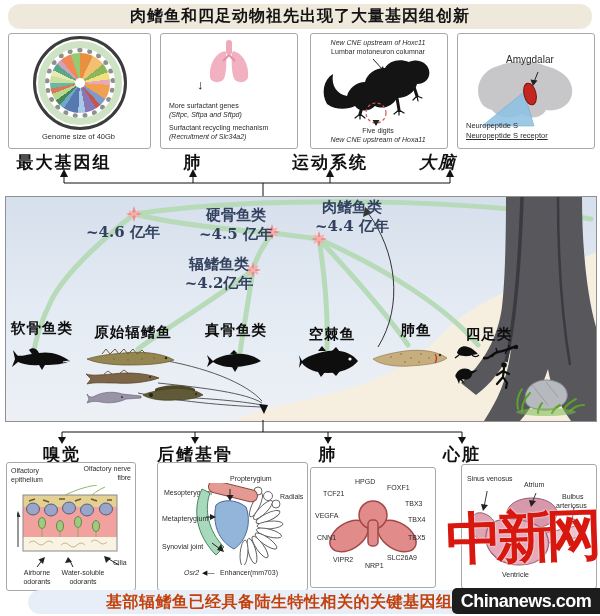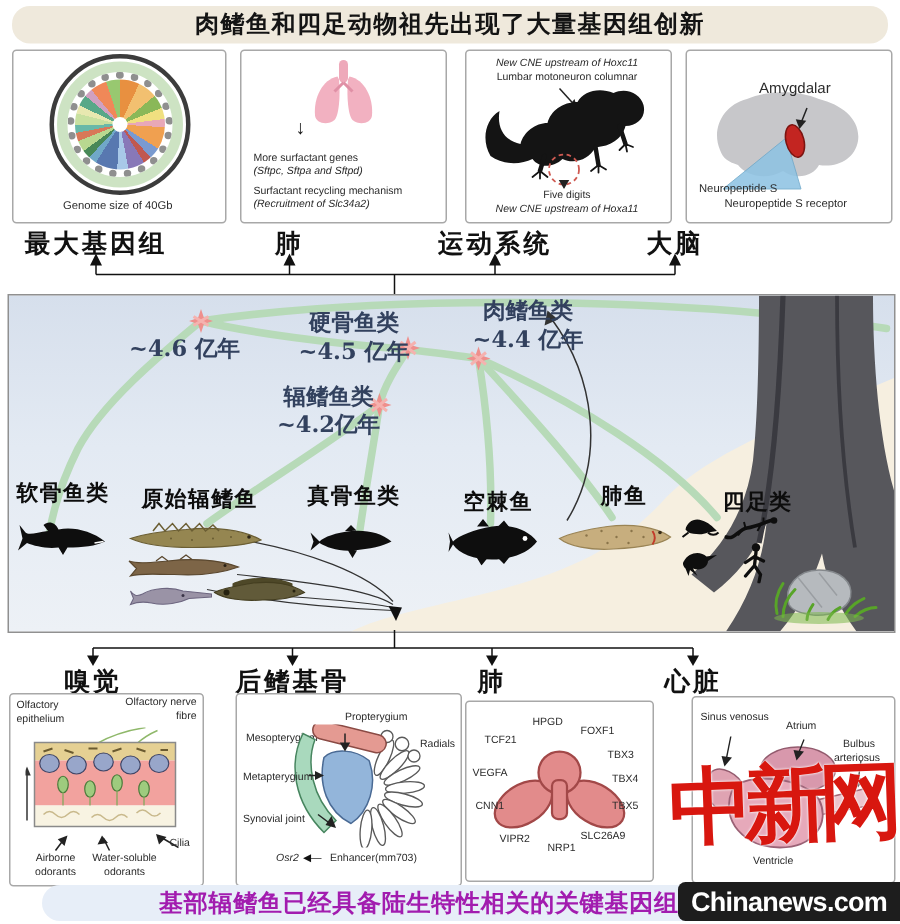--- a/index.html
+++ b/index.html
@@ -101,27 +101,27 @@
   <div class="panel" style="left:457px;top:33px;width:136px;height:114px;">
     <svg class="abs" style="left:10px;top:26px;" width="118" height="68" viewBox="0 0 118 68">
       <path d="M12,40 C6,26 14,10 30,6 C44,0 64,0 78,6 C94,10 106,20 104,34 C102,46 90,52 78,50 C74,58 62,60 54,54 C44,60 30,58 24,50 C18,48 14,46 12,40 Z" fill="#c7c7ca"></path>
       <polygon points="14,66 66,66 56,32" fill="#8fc3e3" opacity="0.88" stroke="#6aa6c8" stroke-width="0.6"></polygon>
       <ellipse cx="62" cy="34" rx="6" ry="11" transform="rotate(-14 62 34)" fill="#c32521" stroke="#7c1410" stroke-width="1"></ellipse>
       <path d="M70,12 L66,22" stroke="#222" stroke-width="1" fill="none"></path>
       <polygon points="65,26 62.5,19.5 69.5,20.5" fill="#222"></polygon>
     </svg>
     <span class="ann" style="left:48px;top:22px;font-size:10px;">Amygdalar</span>
     <span class="ann" style="left:8px;top:88px;font-size:7.5px;">Neuropeptide S</span>
-    <span class="ann" style="left:25px;top:98px;font-size:7.5px;">Neuropeptide S receptor</span>
+    <span class="ann" style="left:8px;top:98px;font-size:7.5px;text-decoration:underline;">Neuropeptide S receptor</span>
   </div>
 
   <div class="seclab" style="left:14px;top:151px;width:100px;">最大基因组</div>
   <div class="seclab" style="left:168px;top:151px;width:50px;">肺</div>
   <div class="seclab" style="left:280px;top:151px;width:100px;">运动系统</div>
-  <div class="seclab" style="left:408px;top:151px;width:84px;">大脑</div>
+  <div class="seclab" style="left:396px;top:151px;width:84px;font-style:italic;">大脑</div>
 
   <svg class="abs" style="left:0;top:150px;" width="600" height="46" viewBox="0 0 600 46">
     <g stroke="#111" stroke-width="1" fill="none">
       <path d="M64,33 H450"></path>
         <path d="M64,26 V33"></path>
         <path d="M193,26 V33"></path>
       <path d="M330,26 V33"></path>
         <path d="M450,26 V33"></path>
         <path d="M263,33 V46"></path>
     </g>
@@ -209,21 +209,21 @@
     <div class="node" style="left:300px;top:1px;width:92px;">
       <div>肉鳍鱼类</div>
         <div>~4.4 亿年</div>
     </div>
 
     <div class="taxon" style="left:0;top:122px;width:72px;text-align:center;">软骨鱼类</div>
     <div class="taxon" style="left:82px;top:126px;width:90px;">原始辐鳍鱼</div>
     <div class="taxon" style="left:192px;top:124px;width:76px;">真骨鱼类</div>
     <div class="taxon" style="left:297px;top:128px;width:58px;">空棘鱼</div>
     <div class="taxon" style="left:390px;top:124px;width:40px;">肺鱼</div>
-    <div class="taxon" style="left:453px;top:128px;width:60px;margin-left:16px;">四足类</div>
+    <div class="taxon" style="left:453px;top:128px;width:60px;">四足类</div>
 
     <svg class="fish" style="left:5px;top:148px;" width="60" height="28" viewBox="0 0 60 28">
       <path d="M59,16 C50,9 38,6 28,8 C26,3 21,2 18,5 L21,9 C14,10 8,12 6,10 L2,5 L4,14 L1,22 L7,17 C12,19 20,21 28,20 L31,25 L34,20 C44,20 53,19 59,16 Z" fill="#0e0e0e"></path>
       <path d="M52,17 L58,16" stroke="#fff" stroke-width="1"></path>
     </svg>
     <svg class="fish" style="left:78px;top:148px;" width="92" height="24" viewBox="0 0 92 24">
       <path d="M90,15 C78,8 58,6 40,8 C26,9 12,11 3,14 C12,18 28,20 44,20 C62,20 80,19 90,15 Z" fill="#958651" stroke="#6b5e33" stroke-width="0.8"></path>
       <path d="M18,9 L22,4 L26,9 L31,4 L35,9 L40,4 L44,9 L49,4 L53,9 L58,5 L62,9" fill="none" stroke="#6b5e33" stroke-width="1"></path>
       <circle cx="82" cy="13" r="1.2" fill="#2c2415"></circle>
       <g fill="#6b5e33">
@@ -447,18 +447,18 @@
       <g fill="#222">
         <polygon points="15,20 13,13 20,14"></polygon>
           <polygon points="63,16 61,9 68,10"></polygon>
           <polygon points="104,34 101,27 108,28"></polygon>
       </g>
     </svg>
     <span class="ann" style="left:40px;top:106px;">Ventricle</span>
   </div>
 
   <div class="bar" style="left:28px;top:590px;width:568px;height:24px;background:#e7eef8;"></div>
-  <div class="abs cjk" style="left:106px;top:592px;font-size:16px;font-weight:700;color:#a21caf;letter-spacing:0.5px;white-space:nowrap;">基部辐鳍鱼已经具备陆生特性相关的关键基因组</div>
+  <div class="abs cjk" style="left:106px;top:592px;font-size:16px;font-weight:700;color:#c2410c;letter-spacing:0.5px;white-space:nowrap;">基部辐鳍鱼已经具备陆生特性相关的关键基因组</div>
 
   <div class="wm-cn cjk">中新网</div>
   <div class="wm-en">Chinanews.com</div>
 
 </div>
 
 </body></html>

